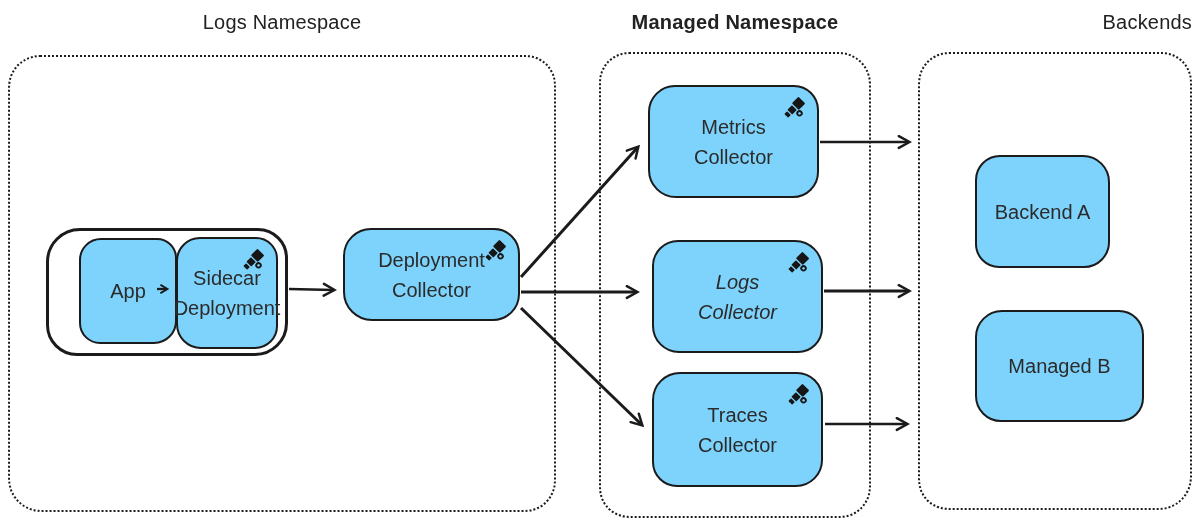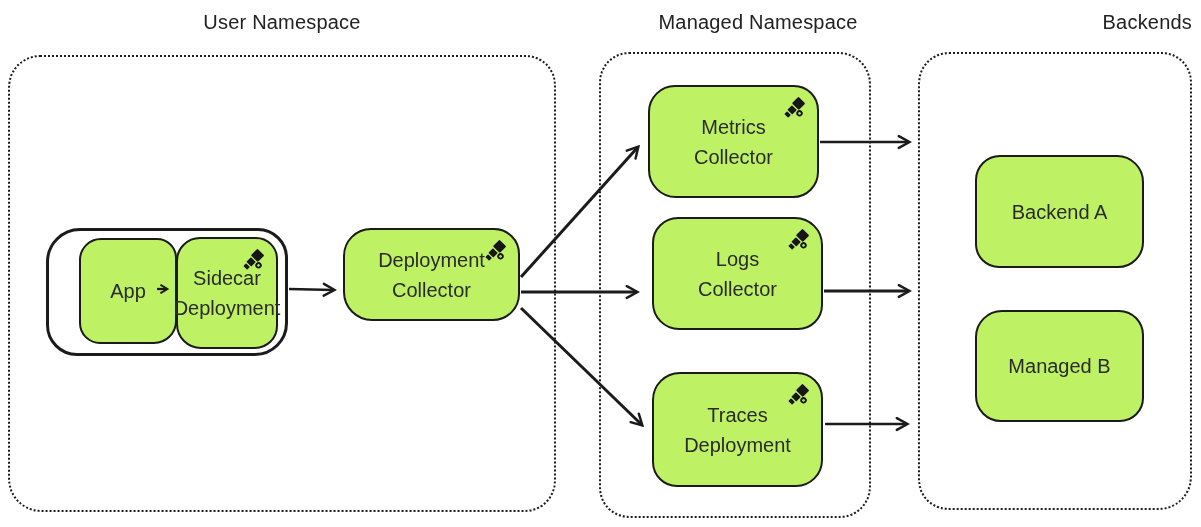--- a/index.html
+++ b/index.html
@@ -35,21 +35,21 @@
     position: absolute;
     box-sizing: border-box;
     border: 3.2px solid #1b1b1b;
     border-radius: 34px 30px 33px 31px;
     background: #ffffff;
   }
   .node {
     position: absolute;
     box-sizing: border-box;
     border: 2.6px solid #1b1b1b;
-    background: #bef264;
+    background: #7dd3fc;
     display: flex;
     align-items: center;
     justify-content: center;
     text-align: center;
     font-size: 20px;
     line-height: 30px;
     color: #2b2b2b;
   }
   .node .label {
     display: block;
@@ -72,22 +72,22 @@
     width: 1201px;
     height: 527px;
     pointer-events: none;
   }
 </style>
 </head>
 <body>
 
 <div class="canvas">
 
-  <div class="group-title" style="left:8px; width:548px;">User Namespace</div>
-  <div class="group-title" style="left:622px; width:272px;">Managed Namespace</div>
+  <div class="group-title" style="left:8px; width:548px;">Logs Namespace</div>
+  <div class="group-title" style="left:599px; width:272px;font-weight:bold;">Managed Namespace</div>
   <div class="group-title" style="left:918px; width:274px;text-align:right;">Backends</div>
 
   <div class="group-box" style="left:8px; top:55px; width:548px; height:457px; border-radius:32px 30px 31px 33px;"></div>
   <div class="group-box" style="left:599px; top:52px; width:272px; height:466px; border-radius:30px 32px 31px 30px;"></div>
   <div class="group-box" style="left:918px; top:52px; width:274px; height:458px; border-radius:31px 30px 33px 30px;"></div>
 
   <div class="pod" style="left:46px; top:228px; width:242px; height:128px;"></div>
 
   <div class="node" style="left:58px; top:238px; width:98px; height:106px; border-radius:22px 20px 23px 21px;margin-left:21px;">
     <span class="label">App</span>
@@ -128,21 +128,21 @@
           <rect x="0.5" y="9.6" width="3.6" height="4.9" rx="0.6" fill="#161616"></rect>
           <rect x="5.2" y="8.8" width="6" height="6.4" rx="0.7" fill="#161616"></rect>
           <rect x="12.4" y="7.5" width="8.6" height="9" rx="1" fill="#161616"></rect>
           <circle cx="10.8" cy="19.1" r="2.1" fill="none" stroke="#161616" stroke-width="1.7"></circle>
         </g>
       </svg>
     </span>
     <span class="label narrow">Metrics Collector</span>
   </div>
 
-  <div class="node" style="left:652px; top:217px; width:171px; height:113px; border-radius:26px 28px 25px 27px;">
+  <div class="node" style="left:652px; top:240px; width:171px; height:113px; border-radius:26px 28px 25px 27px;font-style:italic;">
     <span class="icon-telescope">
       <svg viewBox="0 0 24 24" width="26" height="26">
         <g transform="rotate(-45 12 12)">
           <rect x="0.5" y="9.6" width="3.6" height="4.9" rx="0.6" fill="#161616"></rect>
           <rect x="5.2" y="8.8" width="6" height="6.4" rx="0.7" fill="#161616"></rect>
           <rect x="12.4" y="7.5" width="8.6" height="9" rx="1" fill="#161616"></rect>
           <circle cx="10.8" cy="19.1" r="2.1" fill="none" stroke="#161616" stroke-width="1.7"></circle>
         </g>
       </svg>
     </span>
@@ -153,24 +153,24 @@
     <span class="icon-telescope">
       <svg viewBox="0 0 24 24" width="26" height="26">
         <g transform="rotate(-45 12 12)">
           <rect x="0.5" y="9.6" width="3.6" height="4.9" rx="0.6" fill="#161616"></rect>
           <rect x="5.2" y="8.8" width="6" height="6.4" rx="0.7" fill="#161616"></rect>
           <rect x="12.4" y="7.5" width="8.6" height="9" rx="1" fill="#161616"></rect>
           <circle cx="10.8" cy="19.1" r="2.1" fill="none" stroke="#161616" stroke-width="1.7"></circle>
         </g>
       </svg>
     </span>
-    <span class="label narrow">Traces Deployment</span>
+    <span class="label narrow">Traces Collector</span>
   </div>
 
-  <div class="node" style="left:975px; top:155px; width:169px; height:113px; border-radius:25px 27px 26px 24px;align-items:center;">
+  <div class="node" style="left:975px; top:155px; width:135px; height:113px; border-radius:25px 27px 26px 24px;align-items:center;">
     <span class="label">Backend A</span>
   </div>
 
   <div class="node" style="left:975px; top:310px; width:169px; height:112px; border-radius:27px 25px 24px 26px;">
     <span class="label">Managed B</span>
   </div>
 
   <svg class="edges" viewBox="0 0 1201 527">
     <defs>
       <marker id="arrow" viewBox="0 0 14 14" refX="11.5" refY="7" markerWidth="15" markerHeight="15" orient="auto" markerUnits="userSpaceOnUse">

